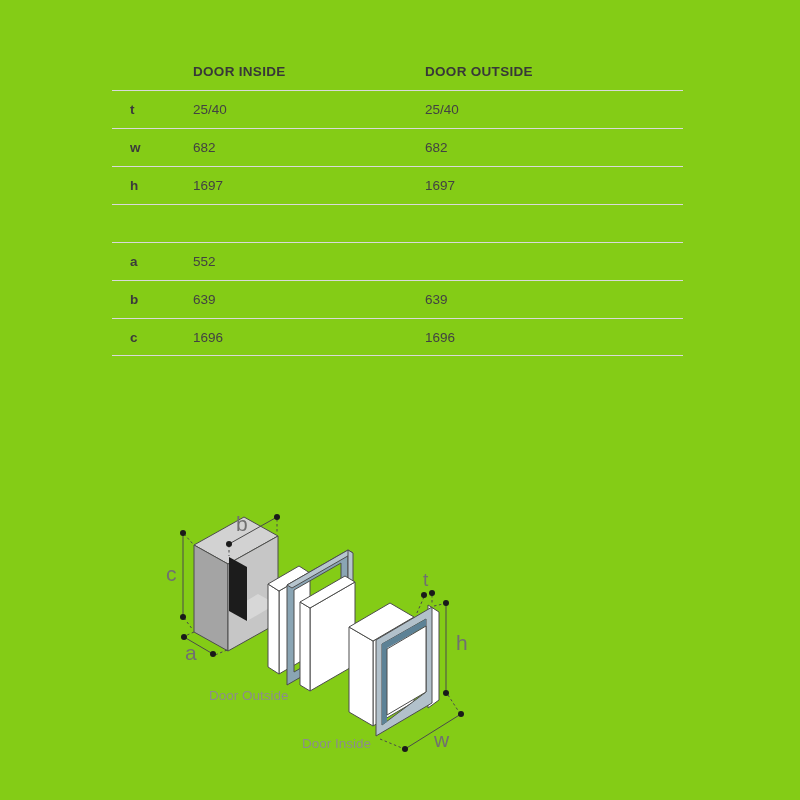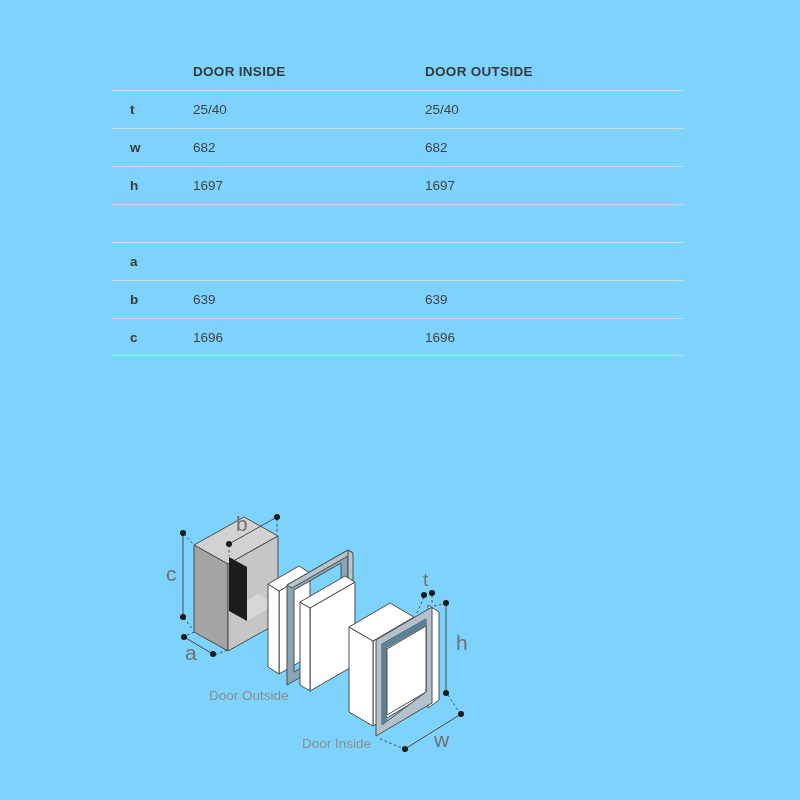--- a/index.html
+++ b/index.html
@@ -1,17 +1,17 @@
 <!DOCTYPE html>
 <html><head>
 <meta charset="utf-8">
 <style>
   html,body{margin:0;padding:0;background:#ffffff;}
   body{font-family:"Liberation Sans", sans-serif; color:#3d3d3d;}
-  .page{position:relative;width:800px;height:800px;background:#7dd3fc;overflow:hidden;}
+  .page{position:relative;width:800px;height:800px;background:#84cc16;overflow:hidden;}
 
   
   .spec-table{position:absolute;left:112px;top:52px;width:571px;font-size:13.5px;}
   .trow{display:flex;align-items:center;height:38px;box-sizing:border-box;border-top:1px solid #d9d9d9;}
   .trow.head{border-top:none;}
   .trow:last-child{border-bottom:1px solid #d9d9d9;}
   .c-label{width:81px;padding-left:18px;box-sizing:border-box;font-weight:bold;color:#3b3b3b;}
   .c-in{width:232px;box-sizing:border-box;color:#424242;}
   .c-out{flex:1;box-sizing:border-box;color:#424242;}
   .head .c-in,.head .c-out{font-weight:bold;color:#383838;letter-spacing:.3px;}
@@ -53,20 +53,21 @@
       <div class="c-in">1697</div>
       <div class="c-out">1697</div>
     </div>
     <div class="trow">
       <div class="c-label"></div>
       <div class="c-in"></div>
       <div class="c-out"></div>
     </div>
     <div class="trow">
       <div class="c-label">a</div>
+      <div class="c-out">552</div>
     </div>
     <div class="trow">
       <div class="c-label">b</div>
       <div class="c-in">639</div>
       <div class="c-out">639</div>
     </div>
     <div class="trow">
       <div class="c-label">c</div>
       <div class="c-in">1696</div>
       <div class="c-out">1696</div>

